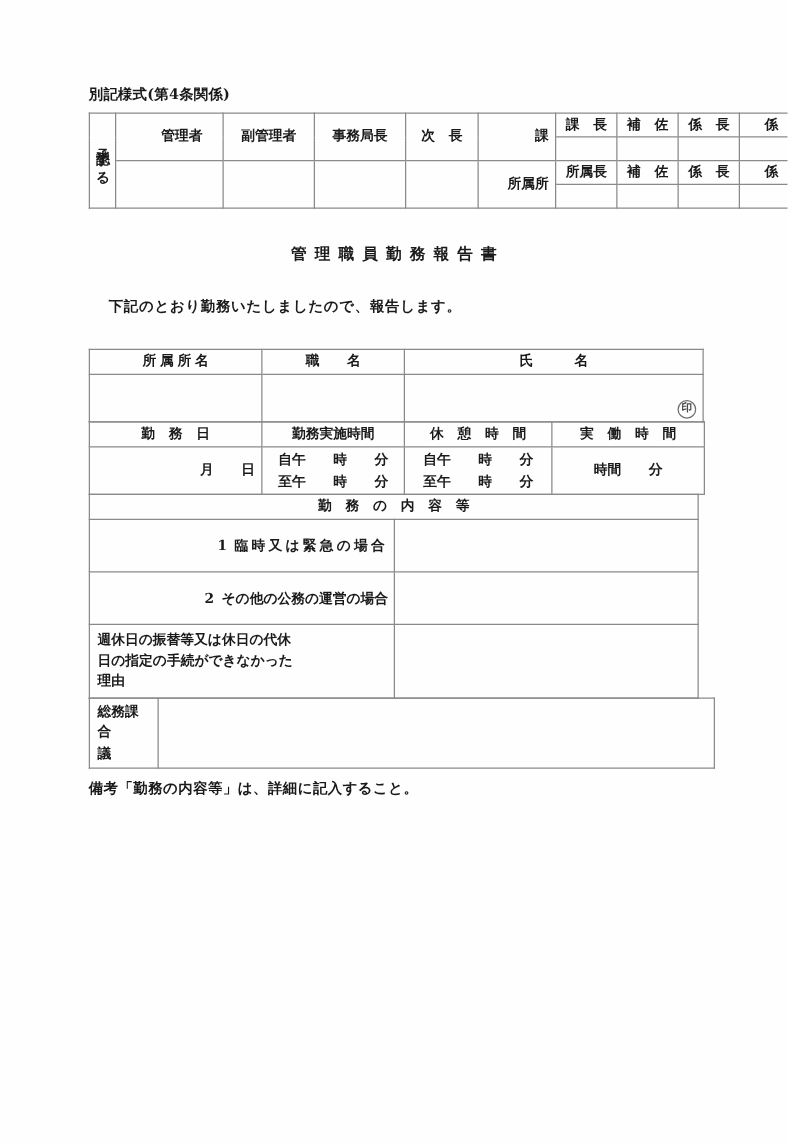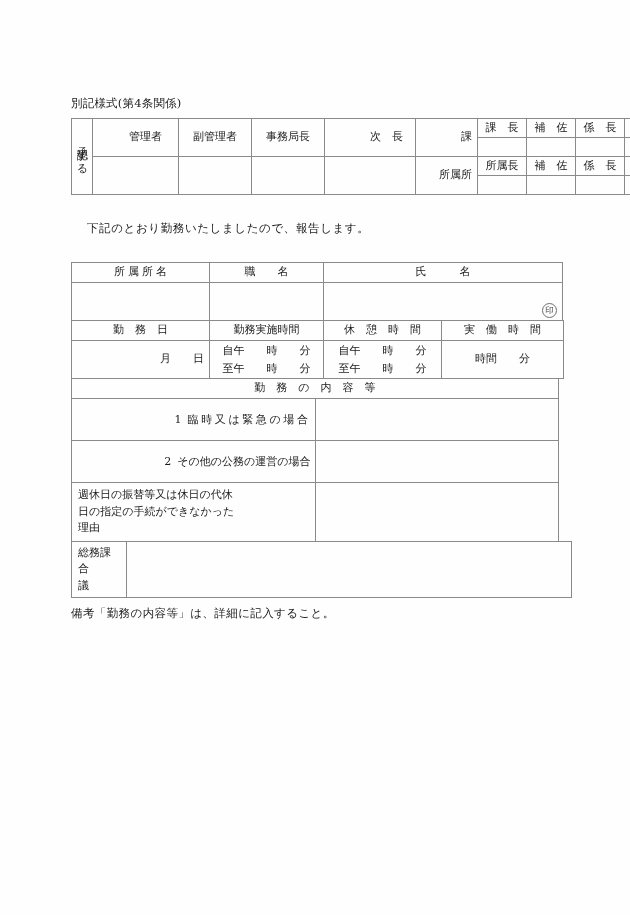--- a/index.html
+++ b/index.html
@@ -20,22 +20,23 @@
     position: absolute;
     left: 0;
     top: 0;
     width: 630px;
     height: 915px;
     background: #fefefe;
   }
   .sheet {
     position: absolute;
     left: 71px;
-    top: 96px;
+    top: 68px;
     width: 488px;
+    font-weight: bold;
   }
 
   
   table {
     border-collapse: collapse;
     width: 100%;
     table-layout: fixed;
   }
   table td {
     border: 1px solid #8a8a8a;
@@ -67,21 +68,21 @@
   .vtxt {
     writing-mode: vertical-rl;
     text-orientation: upright;
     display: inline-block;
     letter-spacing: 2px;
     line-height: 1;
   }
   .c-kanrisha  { width: 65px; padding-left: 20px; }
   .c-fukukanri { width: 72px; }
   .c-jimukyoku { width: 72px; }
-  .c-jicho     { width: 57px; padding-left: 33px; }
+  .c-jicho     { width: 57px; }
   .c-ka        { width: 56px; }
   .c-post      { width: 48px; }
   .c-post-last { width: 50px; }
   .lbl-spread3 {
     display: inline-block;
     letter-spacing: 3px;
     text-indent: 3px;
   }
   .right-label {
     text-align: right;
@@ -275,20 +276,21 @@
         </tr>
         <tr>
           <td class="r-sign"></td>
           <td class="r-sign"></td>
           <td class="r-sign"></td>
           <td class="r-sign"></td>
         </tr>
       </tbody>
     </table>
 
+    <div class="doc-title">管理職員勤務報告書</div>
     <div class="lead-line">下記のとおり勤務いたしましたので、報告します。</div>
 
     <table class="report-tbl">
       <tbody>
         <tr>
           <td class="c-shozoku rh">
             <span class="lbl-spread3">所属所名</span>
           </td>
           <td class="c-shoku rh">
             <span>職　　名</span>

